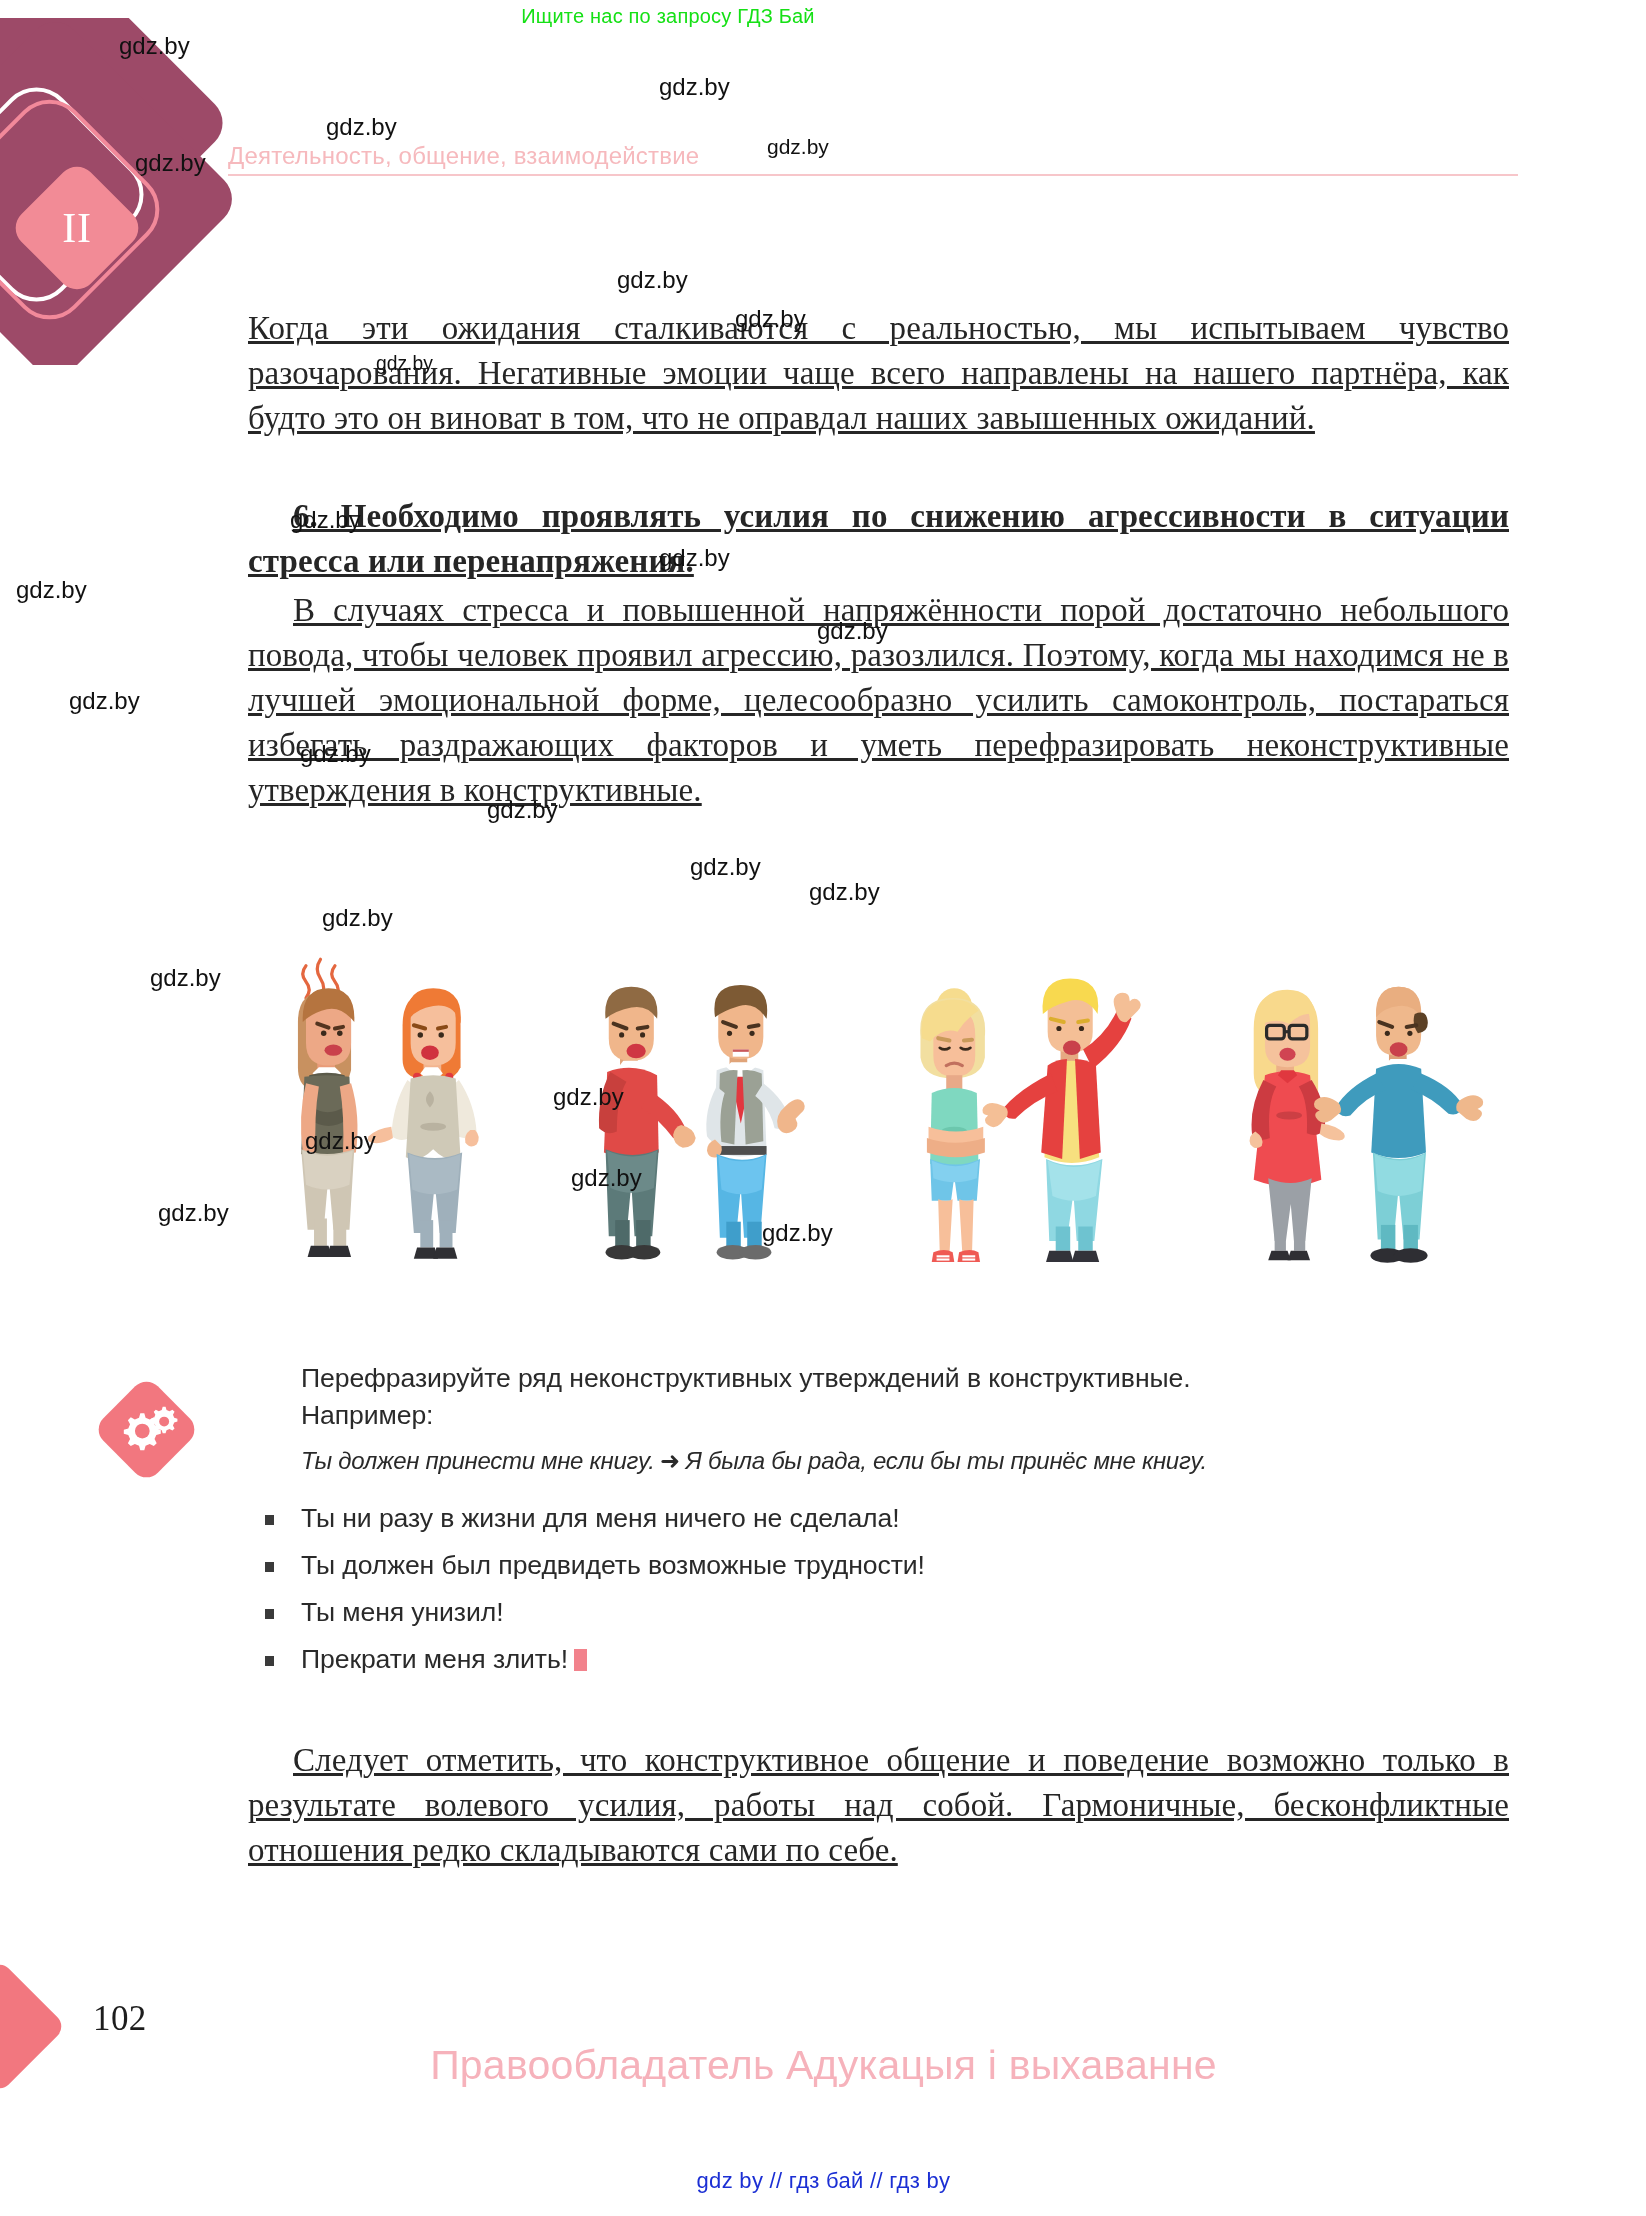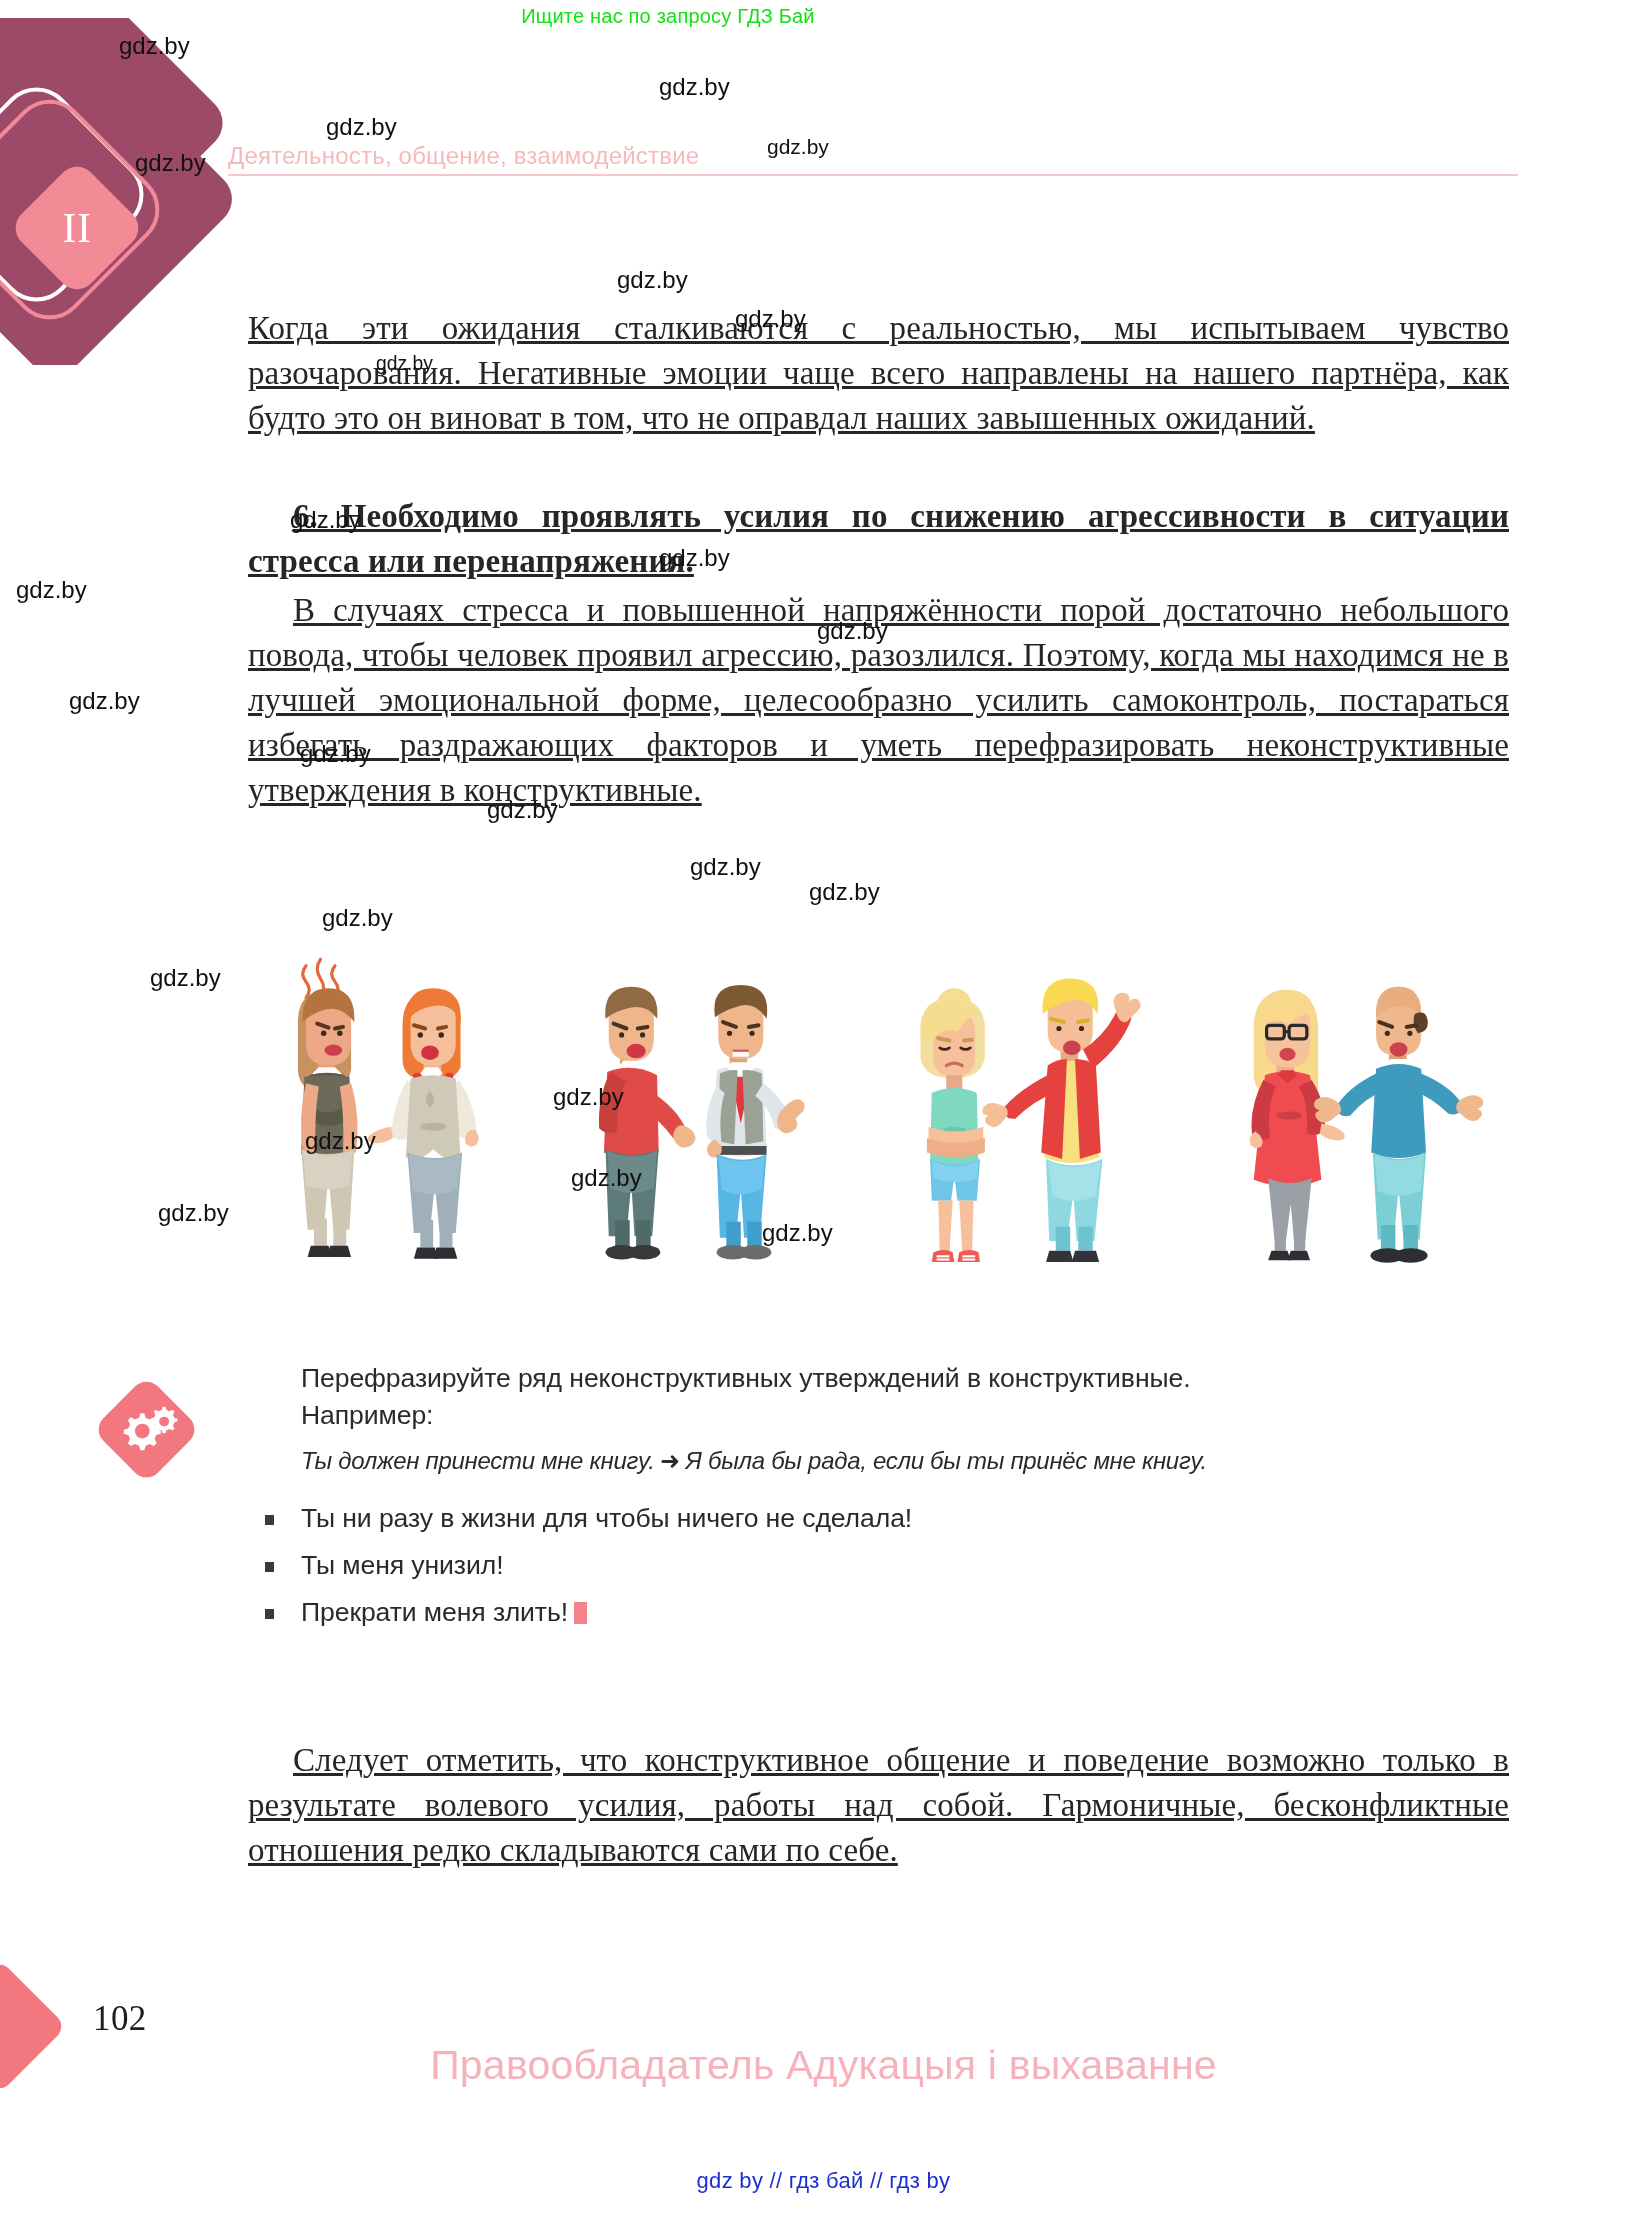--- a/index.html
+++ b/index.html
@@ -608,21 +608,22 @@
 
 <div class="task-body">
   <div class="task-line">Перефразируйте ряд неконструктивных утверждений в конструктивные.</div>
   <div class="task-line">Например:</div>
   <div class="task-example">
     <span>Ты должен принести мне книгу.</span><span class="arrow">➜</span><span>Я была бы рада, если бы ты принёс мне книгу.</span>
   </div>
 </div>
 
 <div class="bullets">
-  <div class="bl"><span>Ты ни разу в жизни для чтобы ничего не сделала!</span></div>
+  <div class="bl"><span>Ты ни разу в жизни для меня ничего не сделала!</span></div>
+  <div class="bl"><span>Ты должен был предвидеть возможные трудности!</span></div>
   <div class="bl"><span>Ты меня унизил!</span></div>
   <div class="bl"><span>Прекрати меня злить!</span><span class="pink-mark"></span></div>
 </div>
 
 <div class="col para-4">
   <p class="body indent">Следует отметить, что конструктивное общение и поведение возможно только в результате волевого усилия, работы над собой. Гармоничные, бесконфликтные отношения редко складываются сами по себе.</p>
 </div>
 
 <div class="page-tab"></div>
 <div class="page-num">102</div>

